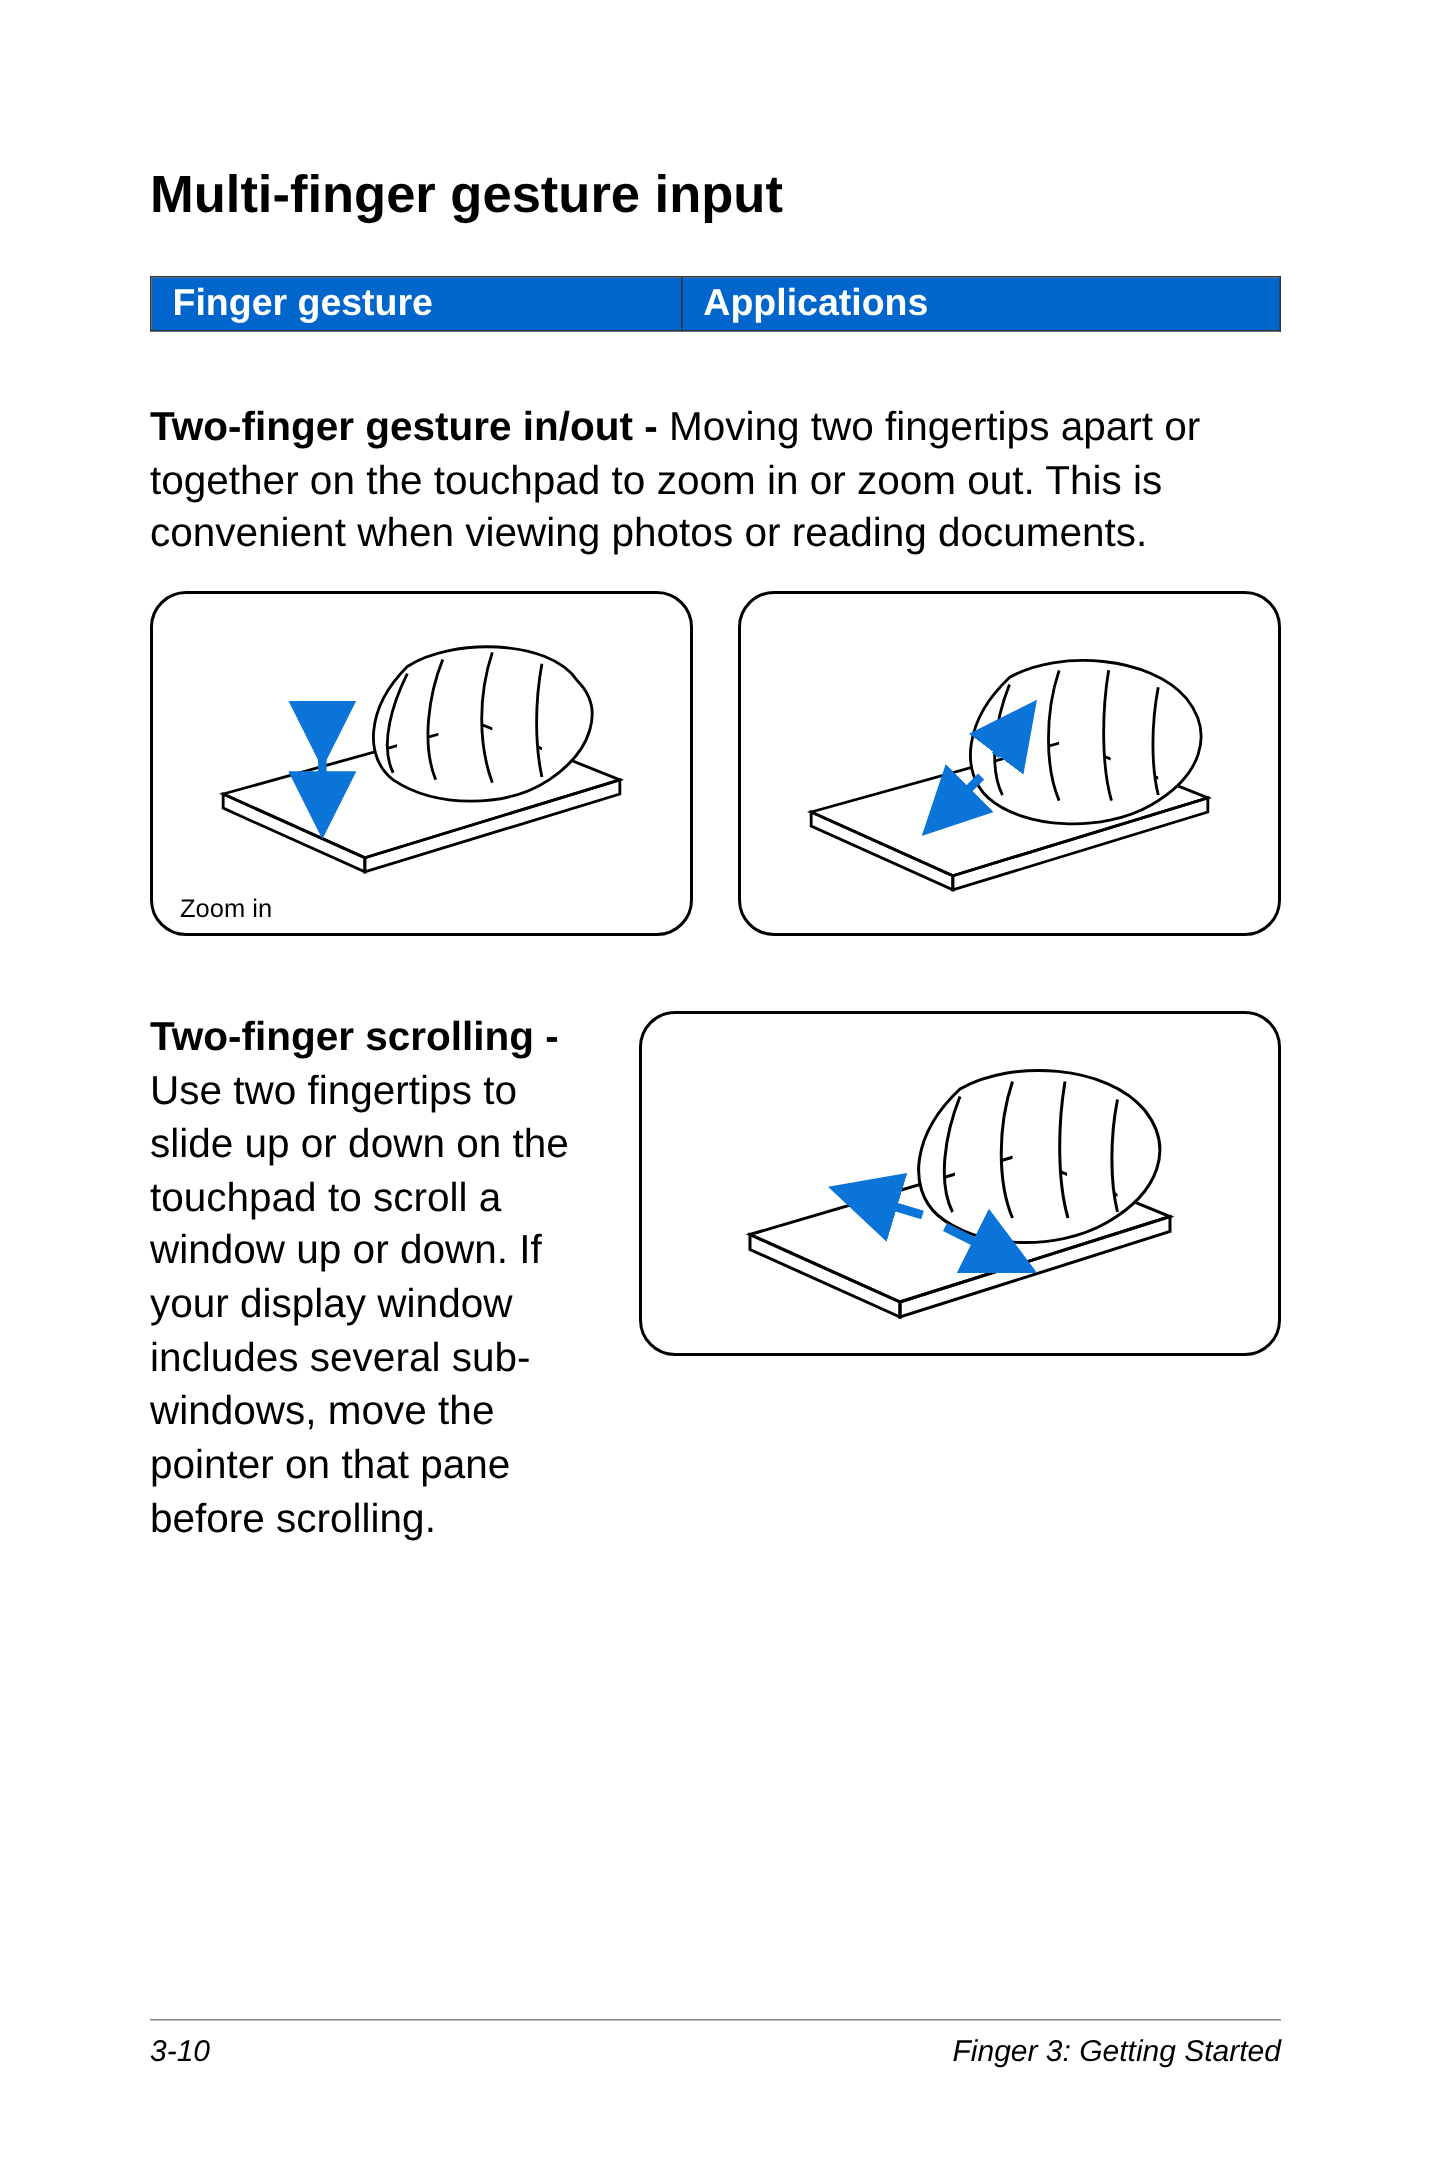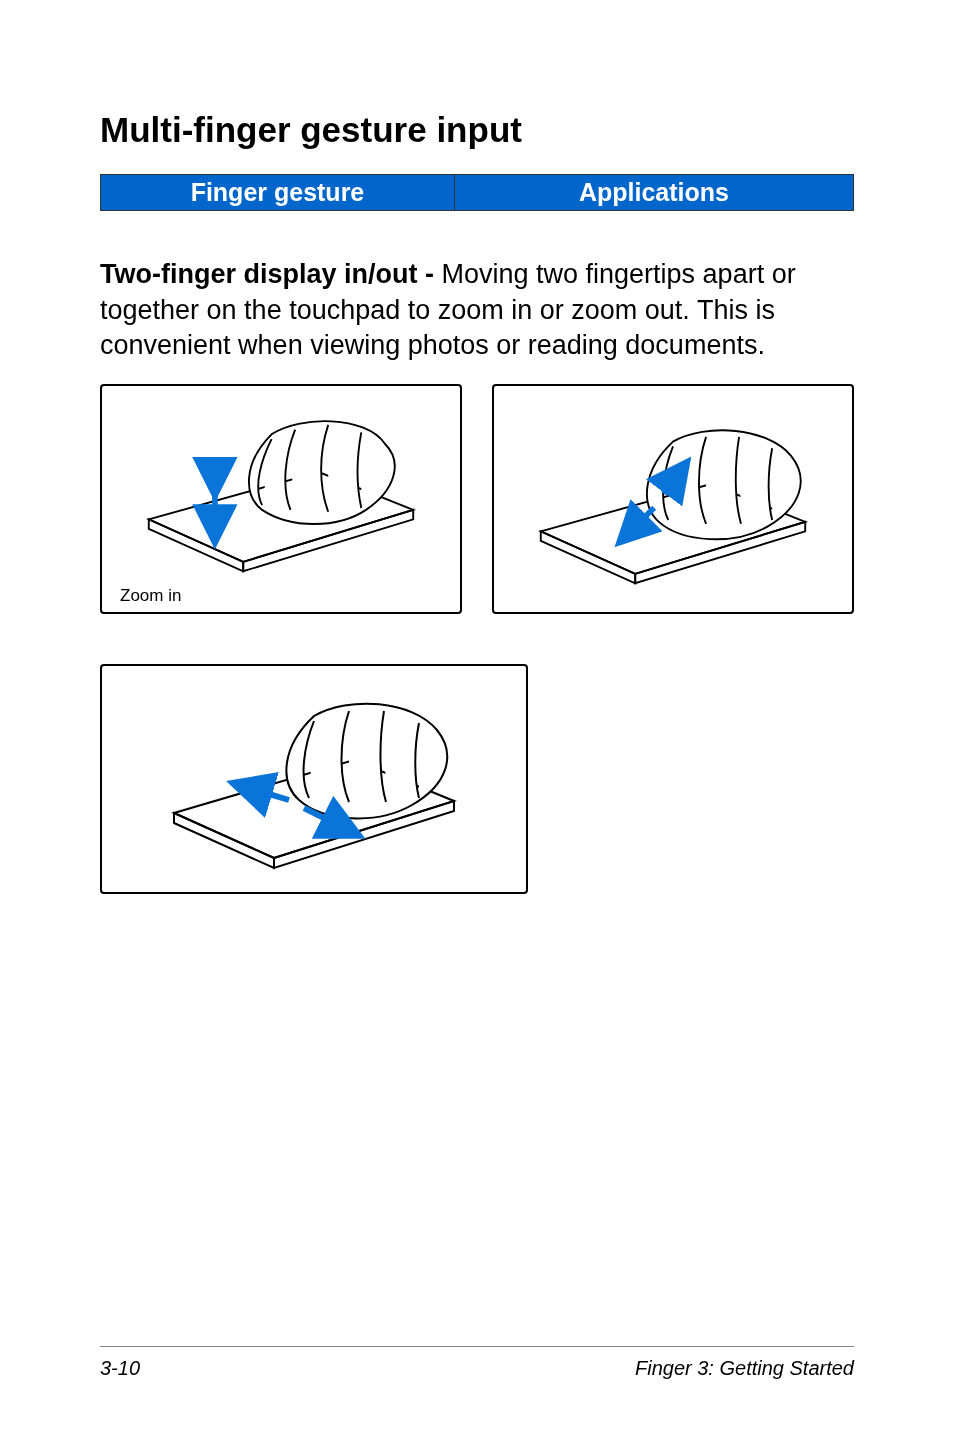--- a/index.html
+++ b/index.html
@@ -6,32 +6,32 @@
   html, body { width: 954px; height: 1438px; }
   body {
     font-family: "Myriad Pro", "Segoe UI", Arial, sans-serif;
     color: #000;
     padding: 110px 100px 60px 100px;
     position: relative;
   }
   h1 {
     font-size: 35px;
     font-weight: 700;
-    margin-bottom: 24px;
+    margin-bottom: 34px;
   }
   table.gesture {
     width: 100%;
     border-collapse: collapse;
     font-size: 25px;
     margin-bottom: 46px;
   }
   table.gesture th {
     background: #0066cc;
     color: #fff;
-    text-align: center;
+    text-align: left;
     font-weight: 700;
     padding: 3px 14px;
     border: 1.5px solid #333;
   }
   table.gesture td {
     border: 1.5px solid #333;
     padding: 3px 14px;
     line-height: 1.3;
     vertical-align: middle;
   }
@@ -45,21 +45,21 @@
   }
   p.body .bold { font-weight: 700; }
 
   .figrow {
     display: flex;
     gap: 30px;
     margin-bottom: 50px;
   }
   .figbox {
     border: 2.5px solid #000;
-    border-radius: 4px;
+    border-radius: 24px;
     padding: 14px 18px 6px 18px;
     width: 428px;
     height: 230px;
     display: flex;
     flex-direction: column;
     justify-content: space-between;
   }
   .figbox .art {
     flex: 1;
     display: flex;
@@ -108,21 +108,21 @@
     <tr>
       <th>Finger gesture</th>
       <th>Applications</th>
     </tr>
   </thead>
   <tbody>
   </tbody>
 </table>
 
 <p class="body">
-  <span class="bold">Two-finger display in/out - </span><span>Moving two fingertips apart or together on the touchpad to zoom in or zoom out. This is convenient when viewing photos or reading documents.</span>
+  <span class="bold">Two-finger gesture in/out - </span><span>Moving two fingertips apart or together on the touchpad to zoom in or zoom out. This is convenient when viewing photos or reading documents.</span>
 </p>
 
 <div class="figrow">
   <div class="figbox">
     <div class="art">
       <svg viewBox="0 0 320 180" width="320" height="170">
 
         <polygon points="20,120 200,70 300,110 120,165" fill="none" stroke="#000" stroke-width="2"></polygon>
         <polygon points="20,120 120,165 120,175 20,130" fill="none" stroke="#000" stroke-width="2"></polygon>
         <polygon points="120,165 300,110 300,120 120,175" fill="none" stroke="#000" stroke-width="2"></polygon>
@@ -162,20 +162,23 @@
         </defs>
 
         <line x1="140" y1="95" x2="115" y2="120" stroke="#0a74d8" stroke-width="6" marker-end="url(#ah2)"></line>
         <line x1="150" y1="80" x2="165" y2="60" stroke="#0a74d8" stroke-width="6" marker-end="url(#ah2)"></line>
       </svg>
     </div>
   </div>
 </div>
 
 <div class="row2">
+  <p class="body">
+    <span class="bold">Two-finger scrolling - </span><span>Use two fingertips to slide up or down on the touchpad to scroll a window up or down. If your display window includes several sub-windows, move the pointer on that pane before scrolling.</span>
+  </p>
   <div class="figbox">
     <div class="art">
       <svg viewBox="0 0 320 190" width="320" height="190">
         <polygon points="20,125 200,72 300,113 120,170" fill="none" stroke="#000" stroke-width="2"></polygon>
         <polygon points="20,125 120,170 120,180 20,135" fill="none" stroke="#000" stroke-width="2"></polygon>
         <polygon points="120,170 300,113 300,123 120,180" fill="none" stroke="#000" stroke-width="2"></polygon>
         <path d="M160,28 C195,8 258,12 283,42 C303,67 293,97 258,117 C223,137 170,134 145,112 C125,94 128,58 160,28 Z
                  M160,33 C150,58 145,90 155,110
                  M195,23 C185,53 185,90 195,114
                  M230,23 C225,53 225,90 232,114

